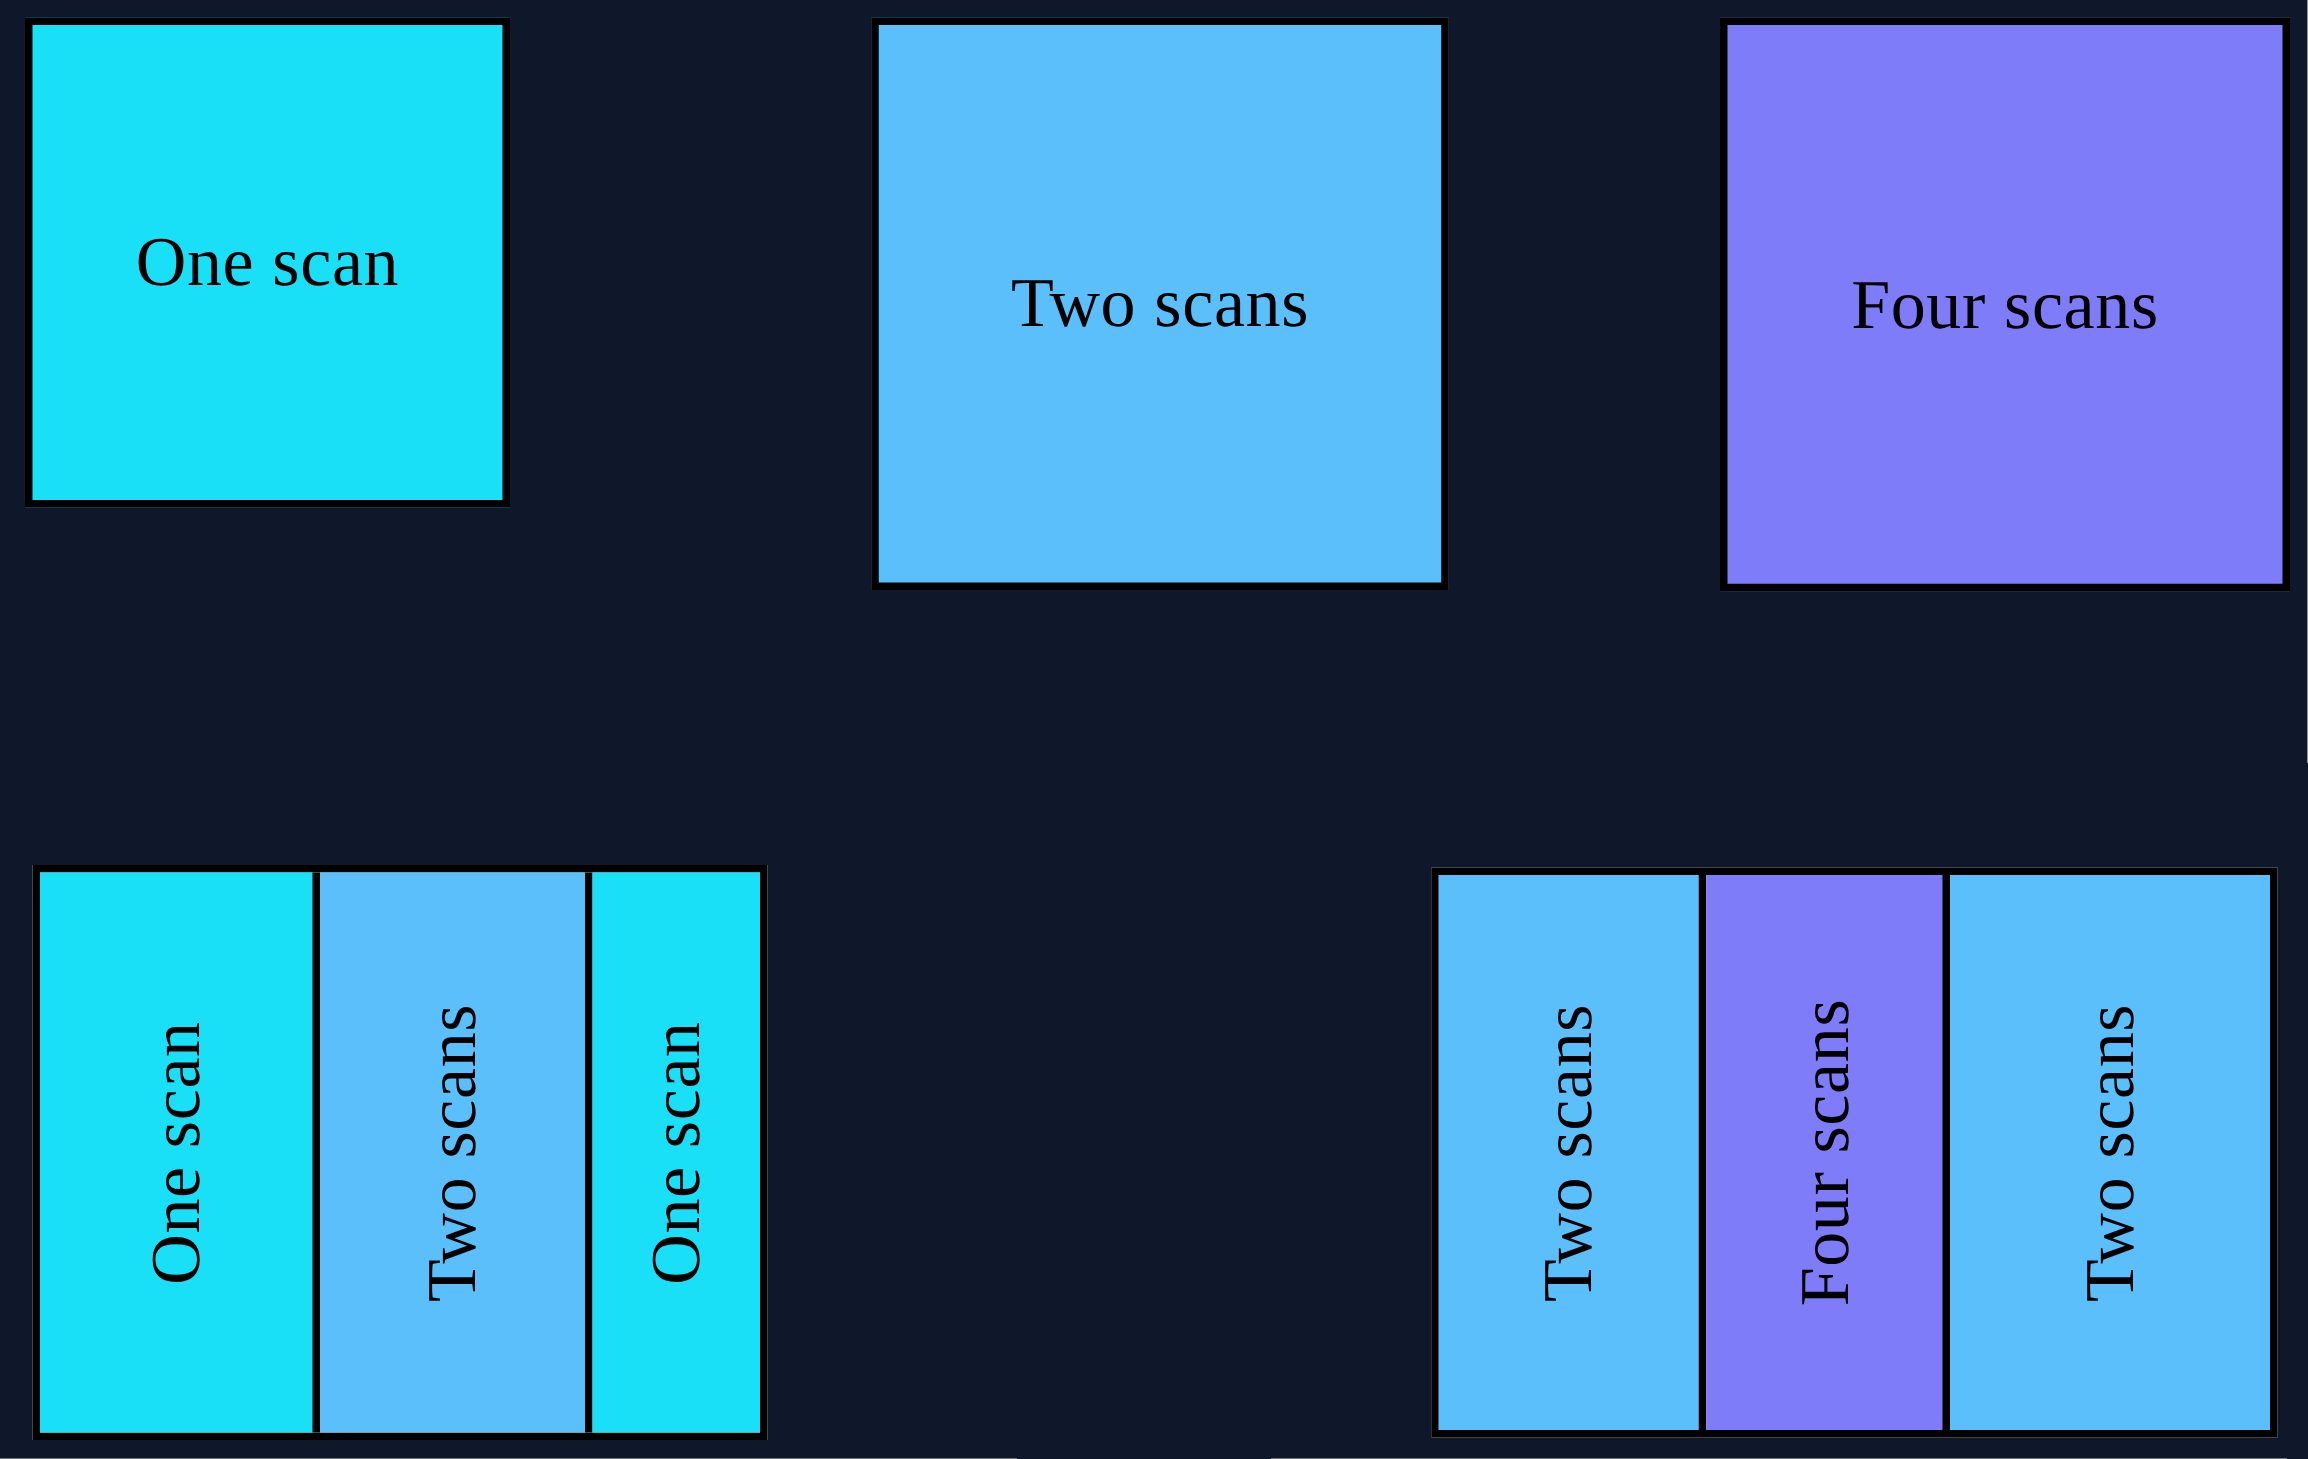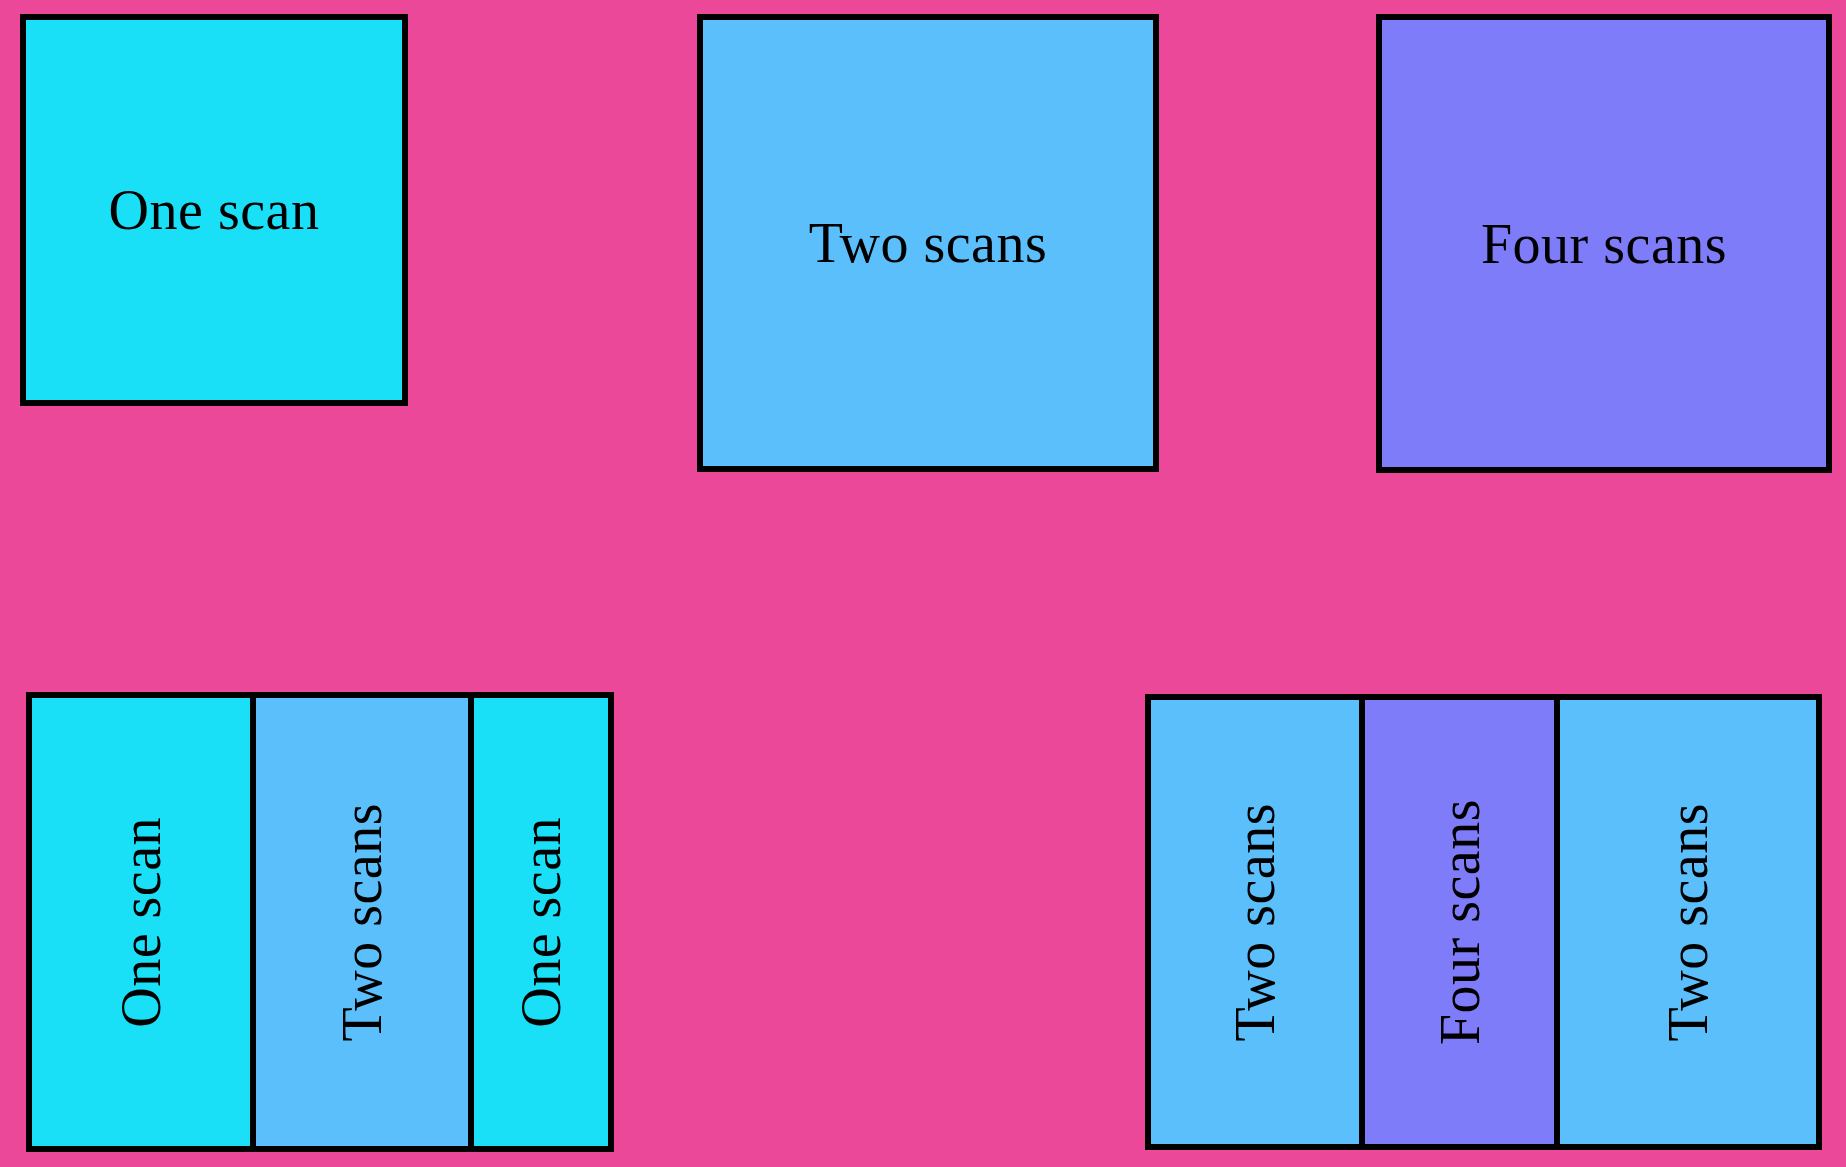--- a/index.html
+++ b/index.html
@@ -14,21 +14,21 @@
     overflow: hidden;
     font-family: "Liberation Serif", "DejaVu Serif", serif;
   }
 
   .canvas {
     position: absolute;
     left: 0;
     top: 0;
     width: 1846px;
     height: 1167px;
-    background: #ec4899;
+    background: #0f172a;
   }
 
   
   .block {
     position: absolute;
     box-sizing: border-box;
     border: 6px solid #000000;
     display: flex;
     align-items: center;
     justify-content: center;

